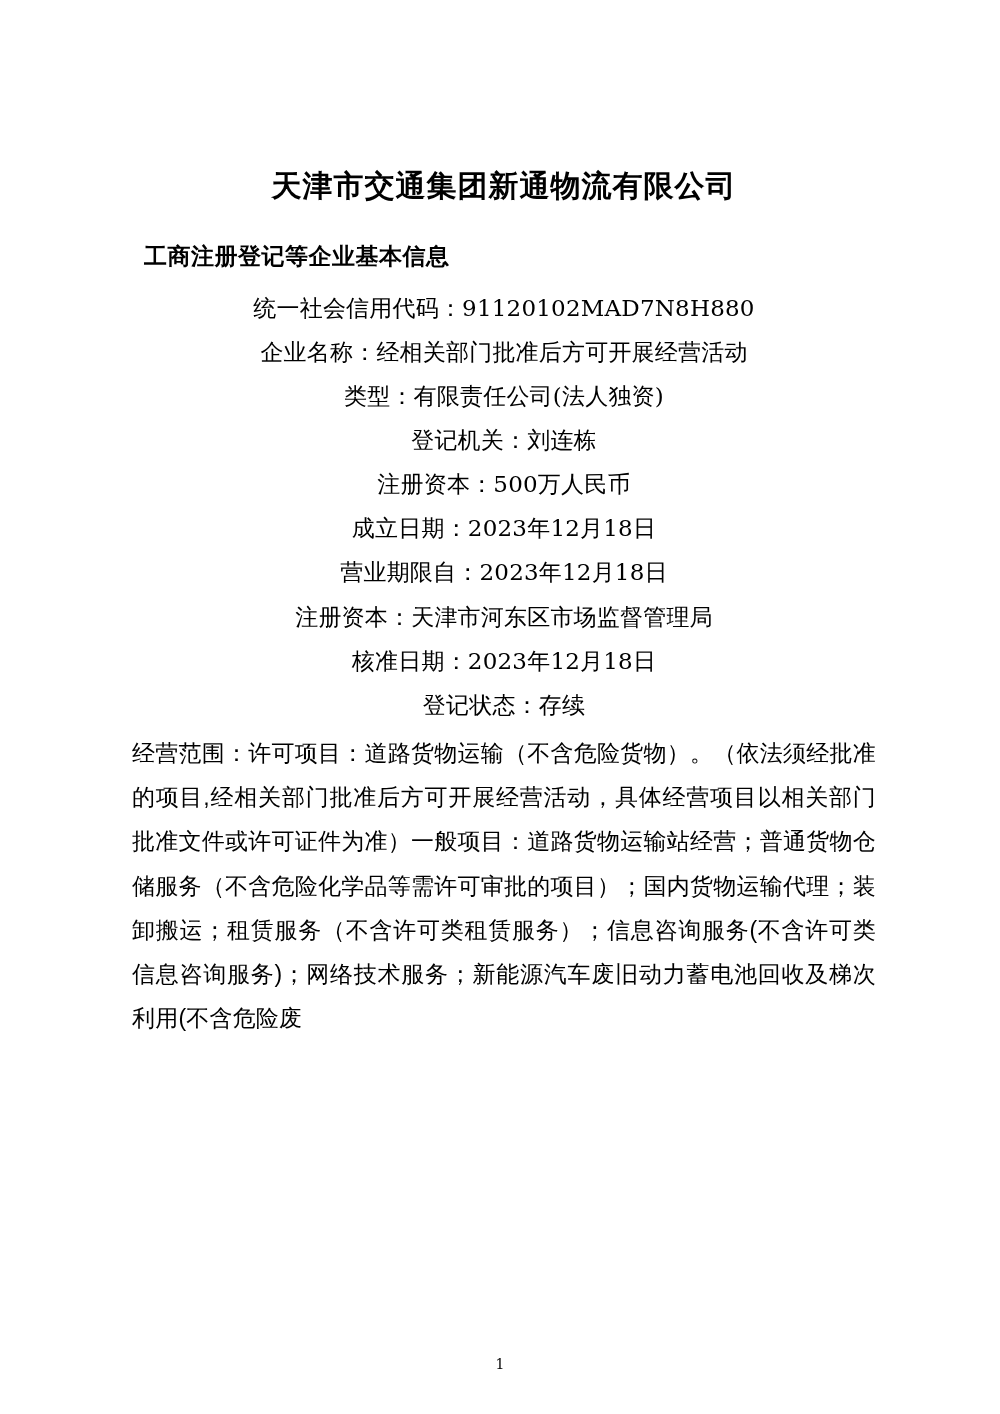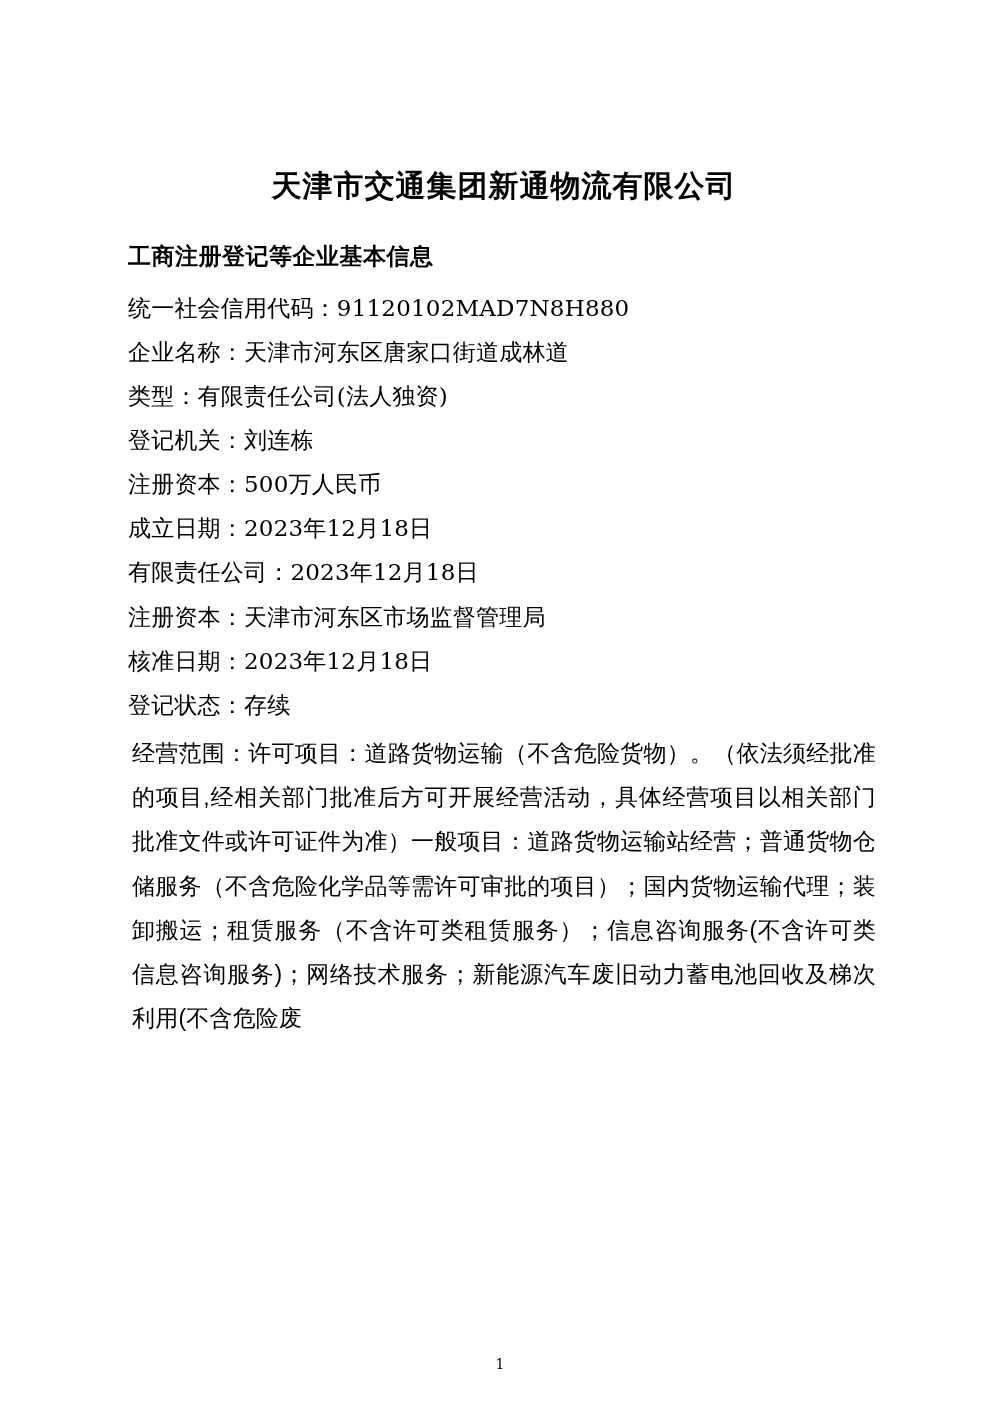--- a/index.html
+++ b/index.html
@@ -31,29 +31,30 @@
     text-align: center;
     letter-spacing: 1px;
     margin: 0 0 34px 0;
     line-height: 1.3;
   }
   .section-heading {
     font-family: "DejaVu Sans", "Liberation Sans", sans-serif;
     font-weight: bold;
     font-size: 23px;
     letter-spacing: 0.5px;
-    margin: 0 0 12px 0;
+    margin: 0 0 12px 16px;
     line-height: 1.5;
   }
   .field-line {
     font-family: "DejaVu Serif", "Liberation Serif", serif;
     font-size: 23px;
     line-height: 1.92;
     letter-spacing: 0.2px;
     white-space: pre-wrap;
+    text-align: center;
   }
   .para {
     font-family: Liberation Sans, sans-serif;
     font-size: 23px;
     line-height: 1.92;
     letter-spacing: 0.2px;
     text-align: justify;
     text-justify: inter-ideograph;
     margin: 4px;
     white-space: pre-wrap;
@@ -72,26 +73,26 @@
 </head>
 <body>
 
 <div class="page">
 
   <h1 class="doc-title">天津市交通集团新通物流有限公司</h1>
 
   <h2 class="section-heading">工商注册登记等企业基本信息</h2>
 
   <div class="field-line">统一社会信用代码：91120102MAD7N8H880</div>
-  <div class="field-line">企业名称：天津市河东区唐家口街道成林道</div>
+  <div class="field-line">企业名称：经相关部门批准后方可开展经营活动</div>
   <div class="field-line">类型：有限责任公司(法人独资)</div>
   <div class="field-line">登记机关：刘连栋</div>
   <div class="field-line">注册资本：500万人民币</div>
   <div class="field-line">成立日期：2023年12月18日</div>
-  <div class="field-line">有限责任公司：2023年12月18日</div>
+  <div class="field-line">营业期限自：2023年12月18日</div>
   <div class="field-line">注册资本：天津市河东区市场监督管理局</div>
   <div class="field-line">核准日期：2023年12月18日</div>
   <div class="field-line">登记状态：存续</div>
 
   <p class="para">经营范围：许可项目：道路货物运输（不含危险货物）。（依法须经批准的项目,经相关部门批准后方可开展经营活动，具体经营项目以相关部门批准文件或许可证件为准）一般项目：道路货物运输站经营；普通货物仓储服务（不含危险化学品等需许可审批的项目）；国内货物运输代理；装卸搬运；租赁服务（不含许可类租赁服务）；信息咨询服务(不含许可类信息咨询服务)；网络技术服务；新能源汽车废旧动力蓄电池回收及梯次利用(不含危险废</p>
 
   <div class="page-number">1</div>
 </div>
 
 </body></html>

